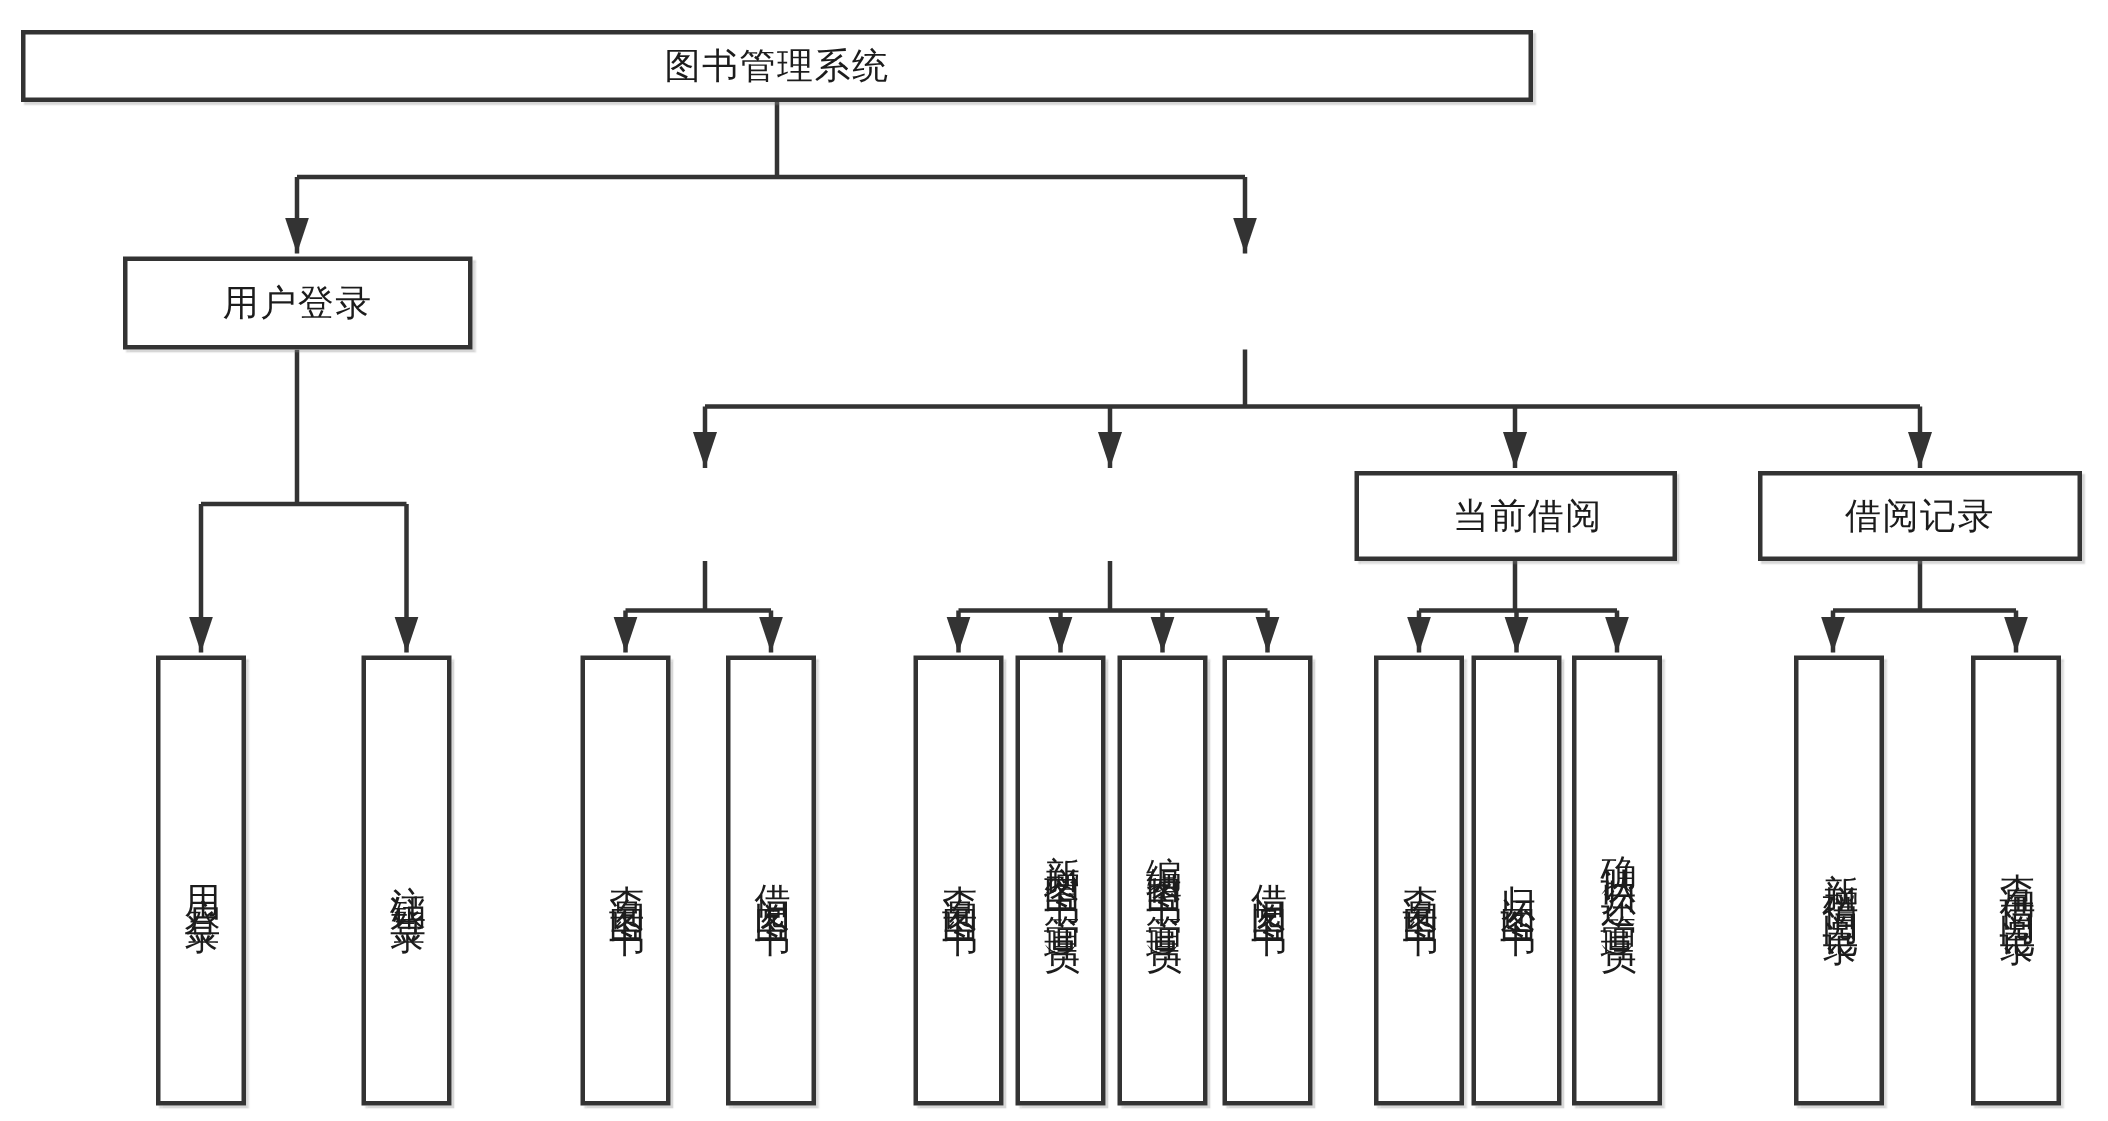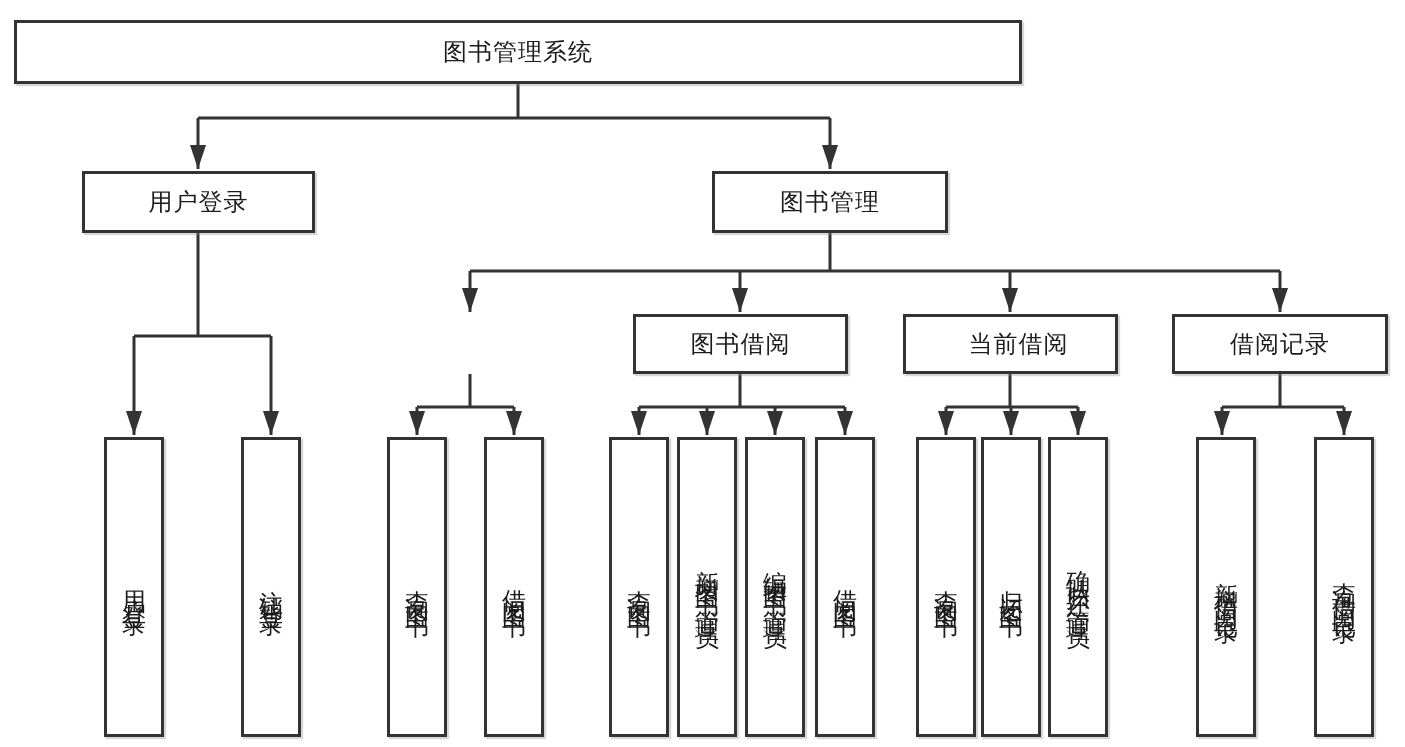--- a/index.html
+++ b/index.html
@@ -101,34 +101,28 @@
     <path class="c" d="M1010,374 L1010,407 M946,407 L1078,407"></path>
     <path class="c" marker-end="url(#arw)" d="M946,407 L946,435"></path>
     <path class="c" marker-end="url(#arw)" d="M1011,407 L1011,435"></path>
     <path class="c" marker-end="url(#arw)" d="M1078,407 L1078,435"></path>
 
     <path class="c" d="M1280,374 L1280,407 M1222,407 L1344,407"></path>
     <path class="c" marker-end="url(#arw)" d="M1222,407 L1222,435"></path>
     <path class="c" marker-end="url(#arw)" d="M1344,407 L1344,435"></path>
   </svg>
 
-  <div class="node" style="left:14px;top:20px;width:1008px;height:64px;text-align:right;">
+  <div class="node" style="left:14px;top:20px;width:1008px;height:48px;text-align:right;">
     <span class="lbl">图书管理系统</span>
   </div>
 
   <div class="node" style="left:82px;top:171px;width:233px;height:62px;">
     <span class="lbl">用户登录</span>
   </div>
-  <div class="node" style="left:712px;top:171px;width:236px;height:62px;">
-    <span class="lbl">图书管理</span>
-  </div>
 
-  <div class="node" style="left:633px;top:314px;width:215px;height:60px;">
-    <span class="lbl">图书借阅</span>
-  </div>
   <div class="node" style="left:903px;top:314px;width:215px;height:60px;padding-left:16px;">
     <span class="lbl">当前借阅</span>
   </div>
   <div class="node" style="left:1172px;top:314px;width:216px;height:60px;">
     <span class="lbl">借阅记录</span>
   </div>
 
   <div class="node vnode" style="left:104px;top:437px;width:60px;height:300px;">
     <span class="lbl">用户登录</span>
   </div>

